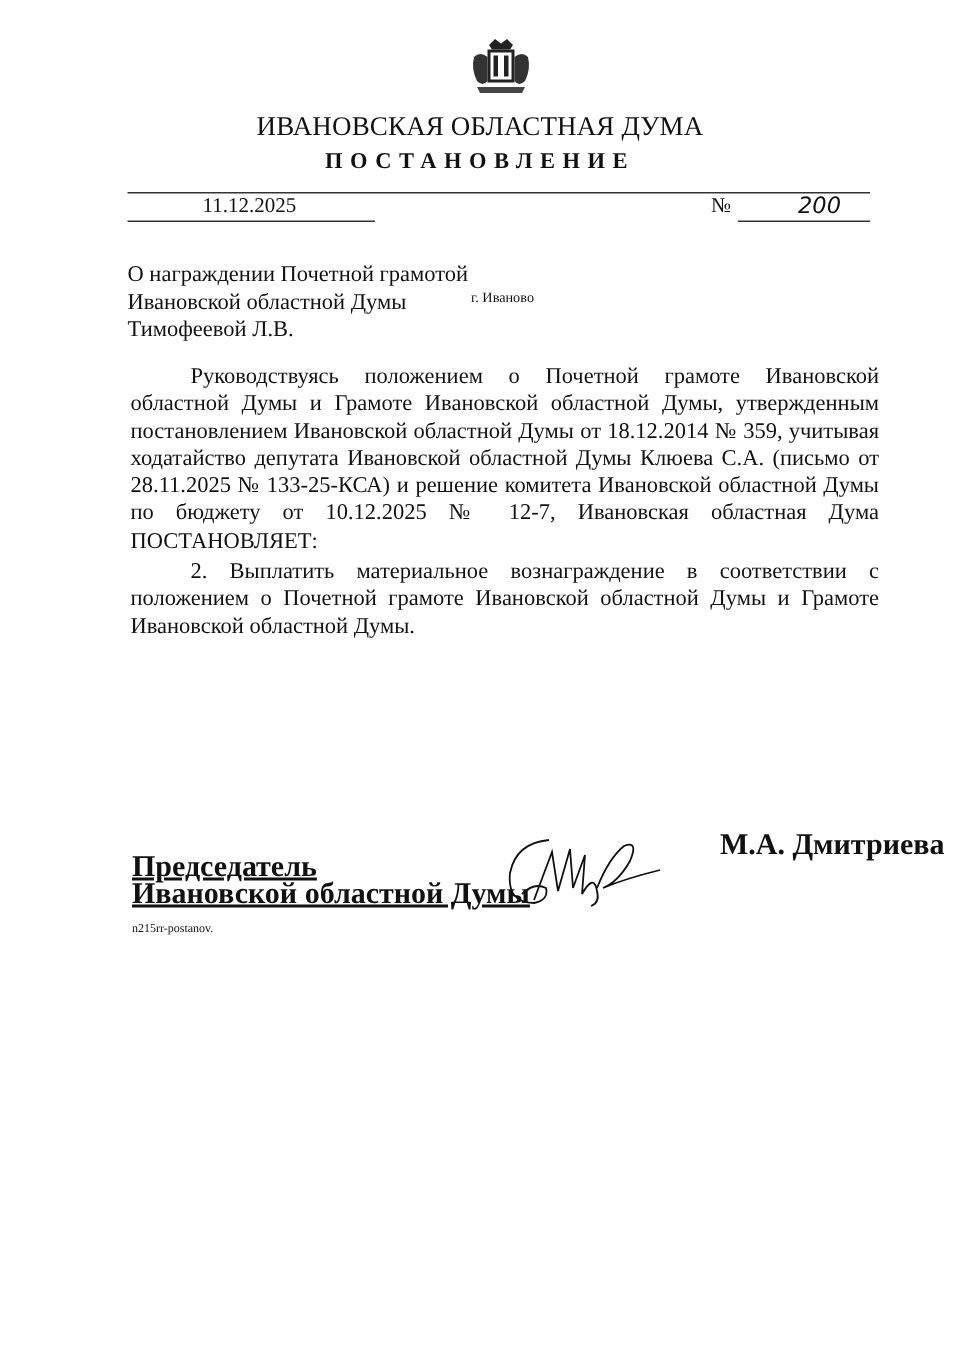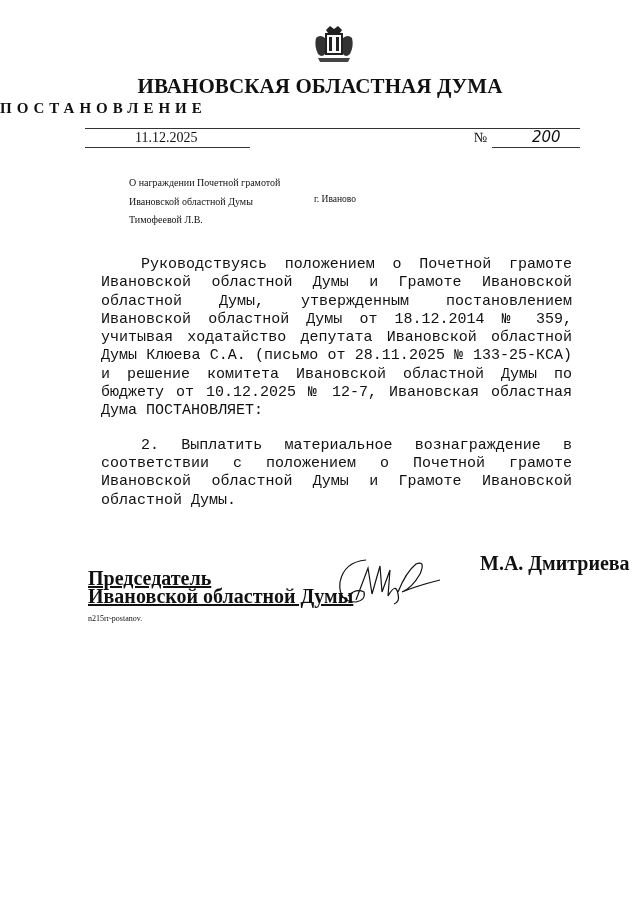--- a/index.html
+++ b/index.html
@@ -1,29 +1,29 @@
 <!DOCTYPE html>
 <html><head>
 <meta charset="utf-8">
 <style>
   html, body { margin: 0; padding: 0; background: #ffffff; }
   body { width: 640px; height: 905px; position: relative; overflow: hidden; font-family: "Liberation Serif", serif; color: #111; }
   .emblem { position: absolute; left: 312px; top: 24px; width: 44px; height: 44px; }
-  .org { position: absolute; left: 0; width: 640px; top: 74px; text-align: center; font-weight: bold; font-size: 21px; letter-spacing: 0.1px; }
-  .doctype { position: absolute; left: 0; width: 640px; top: 100px; text-align: left; font-weight: bold; font-size: 15px; letter-spacing: 5px; }
+  .org { position: absolute; left: 0; width: 640px; top: 74px; text-align: center; font-weight: normal; font-size: 18px; letter-spacing: 0.1px; }
+  .doctype { position: absolute; left: 0; width: 640px; top: 100px; text-align: center; font-weight: bold; font-size: 15px; letter-spacing: 5px; }
   .topline { position: absolute; left: 85px; top: 128px; width: 495px; height: 0; border-top: 1px solid #333; }
   .date { position: absolute; left: 135px; top: 130px; font-size: 14px; }
   .dateline { position: absolute; left: 85px; top: 147px; width: 165px; border-top: 1px solid #333; }
   .numlabel { position: absolute; left: 474px; top: 130px; font-size: 14px; }
   .numval { position: absolute; left: 508px; top: 128px; font-family: "DejaVu Sans", sans-serif; font-style: italic; font-size: 15px; margin-left: 24px; }
   .numline { position: absolute; left: 492px; top: 147px; width: 88px; border-top: 1px solid #333; }
   .city { position: absolute; left: 0; width: 640px; top: 146px; text-align: center; font-size: 9.5px; padding-left: 30px; box-sizing: border-box; margin-top: 48px; }
-  .subject { position: absolute; left: 85px; top: 174px; font-size: 10px; line-height: 18.5px; margin-left: 44px; }
+  .subject { position: absolute; left: 85px; top: 174px; font-size: 15px; line-height: 18.5px; }
   .body { position: absolute; left: 85px; top: 240px; width: 503px; font-size: 15px; line-height: 18.3px; text-align: justify; }
-  .body p { margin: 16px; text-indent: 40px; font-family: Liberation Mono, monospace; }
+  .body p { margin: 2px; text-indent: 40px; }
   .sig-title { position: absolute; left: 88px; top: 569px; font-weight: bold; font-size: 20px; line-height: 18px; text-decoration: underline; }
   .signature { position: absolute; left: 336px; top: 552px; width: 110px; height: 60px; }
   .sig-name { position: absolute; left: 480px; top: 552px; font-weight: bold; font-size: 20px; }
   .footer-code { position: absolute; left: 88px; top: 614px; font-size: 8px; }
 </style>
 </head>
 <body>
 
 <svg class="emblem" viewBox="0 0 44 44">
   <path d="M14 6 L18 2 L22 5 L26 2 L30 6 L28 9 L16 9 Z" fill="#222"></path>

